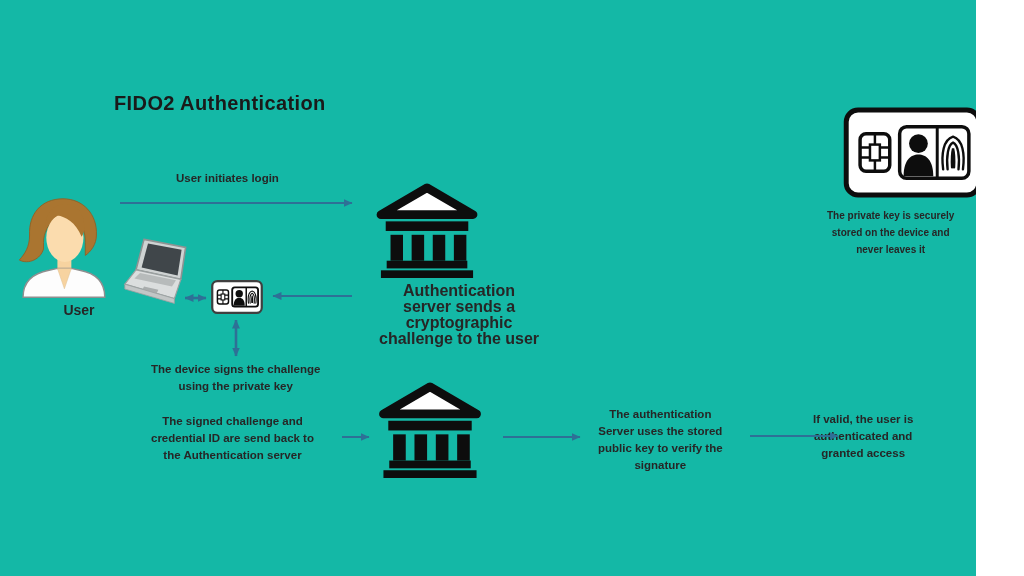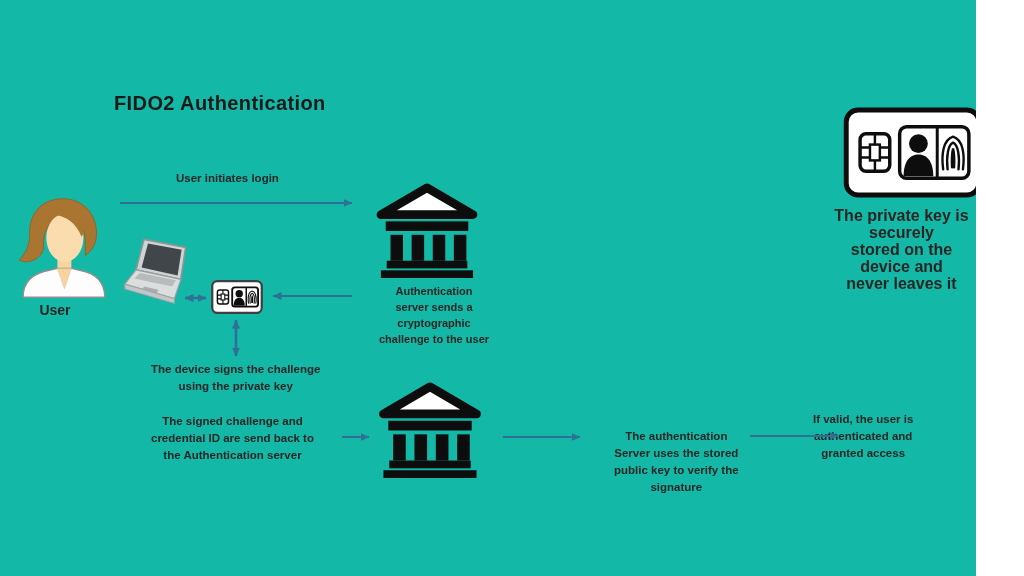--- a/index.html
+++ b/index.html
@@ -2,42 +2,42 @@
 <html style="--arrow: #2e7096; --text: #262626; --title: #1a1a1a;"><head>
 <meta charset="utf-8">
 <style>
   * { margin:0; padding:0; box-sizing:border-box; }
   html,body { background:#ffffff; }
   body { font-family:"Liberation Sans", sans-serif; }
   .canvas { position:relative; width:976px; height:576px; background:#14b8a6; overflow:hidden; }
   .abs { position:absolute; }
   .title { font-size:20px; font-weight:700; color:var(--title,#1a1a1a); letter-spacing:.4px; }
   .note { font-weight:700; color:var(--text,#262626); white-space:pre-line; font-size:11.5px; line-height:17px;text-align:center; }
-  .note.small { font-size:11px; line-height:16px; }
+  .note.small { font-size:16px; line-height:16px; }
   .actor-label { font-weight:700; color:var(--text,#262626); font-size:14px; text-align:center; }
   .arrows { position:absolute; left:0; top:0; pointer-events:none; }
   .arrow-line { stroke:var(--arrow,#2e7096); fill:none; }
   .arrow-head { fill:var(--arrow,#2e7096); }
 </style>
 </head>
 <body>
 
 <div class="canvas">
 
   <div class="abs title" style="left:114px; top:92px;">FIDO2 Authentication</div>
 
   <svg class="abs" style="left:16px; top:196px;" width="94" height="104" viewBox="0 0 100 112">
     <path d="M50 3 C26 3 13 20 14 42 C14 55 9 62 3 69 C13 74 26 68 29 57 L29 50 C29 40 34 30 42 25 L64 25 C72 32 74 40 74 50 L74 64 C80 60 86 52 86 42 C87 20 72 3 50 3 Z" fill="#aa7530" stroke="#8f6226" stroke-width="1"></path>
     <rect x="44" y="60" width="15" height="22" fill="#f7d3a0"></rect>
     <ellipse cx="52" cy="45" rx="20" ry="26" fill="#fbdcae"></ellipse>
     <path d="M31 36 C31 18 40 9 52 9 C65 9 73 19 73 34 C73 38 72 41 70 44 C64 28 52 22 44 21 C37 25 33 30 31 36 Z" fill="#aa7530"></path>
     <path d="M7 109 C7 91 19 83 35 80 L44 78 L59 78 L68 80 C84 83 95 91 95 109 Z" fill="#fdfdfd" stroke="#8f8f8f" stroke-width="1.5"></path>
     <path d="M44 78 L59 78 L51.5 100 Z" fill="#f7d3a0" stroke="#dcbd90" stroke-width="0.5"></path>
   </svg>
-  <div class="abs actor-label" style="left:8px; top:302px; width:94px;">User</div>
+  <div class="abs actor-label" style="left:32px; top:302px; width:94px;">User</div>
 
   <div class="abs note" style="left:176px; top:170px;">User initiates login</div>
 
   <svg class="abs" style="left:120px; top:232px;" width="80" height="82" viewBox="0 0 100 92">
     <polygon points="30,4 82,14 76,54 20,42" fill="#cfd3d3" stroke="#8e9393" stroke-width="2"></polygon>
     <polygon points="35,9 77,17 72,49 27,39" fill="#40464a"></polygon>
     <polygon points="20,42 76,54 68,78 6,60" fill="#dbdede" stroke="#9aa0a0" stroke-width="1.5"></polygon>
     <polygon points="25,46 70,55 65,63 18,53" fill="#b7bbbb"></polygon>
     <polygon points="30,63 48,67 44,75 26,70" fill="#a9adad"></polygon>
     <polygon points="6,60 68,78 68,84 6,66" fill="#c2c6c6" stroke="#9aa0a0" stroke-width="1"></polygon>
@@ -88,21 +88,21 @@
     <polygon points="55,6 103,34 7,34" fill="#ffffff" stroke="#0d0d0d" stroke-width="9" stroke-linejoin="round"></polygon>
     <rect x="12" y="41" width="86" height="10" fill="#0d0d0d"></rect>
     <rect x="17" y="55" width="13" height="27" fill="#0d0d0d"></rect>
     <rect x="39" y="55" width="13" height="27" fill="#0d0d0d"></rect>
     <rect x="61" y="55" width="13" height="27" fill="#0d0d0d"></rect>
     <rect x="83" y="55" width="13" height="27" fill="#0d0d0d"></rect>
     <rect x="13" y="82" width="84" height="8" fill="#0d0d0d"></rect>
     <rect x="7" y="92" width="96" height="8" fill="#0d0d0d"></rect>
   </svg>
 
-  <div class="abs note" style="left:614px; top:406px;margin-top:22px;">The authentication
+  <div class="abs note" style="left:598px; top:406px;">The authentication
 Server uses the stored
 public key to verify the
 signature</div>
   <div class="abs note" style="left:813px; top:411px;">If valid, the user is
 authenticated and
 granted access</div>
 
   <svg class="abs" style="left:843px; top:107px;" width="139" height="91" viewBox="0 0 140 92">
     <rect x="3" y="3" width="134" height="86" rx="12" fill="#ffffff" stroke="#0d0d0d" stroke-width="5"></rect>
     <g stroke="#0d0d0d" fill="none">
@@ -115,21 +115,21 @@
     <g fill="#0d0d0d">
       <circle cx="76" cy="37" r="9.5"></circle>
       <path d="M61 70 C61 54 68 48 76 48 C84 48 91 54 91 70 Z"></path>
     </g>
     <g fill="none" stroke="#0d0d0d" stroke-width="2.4" stroke-linecap="round">
       <path d="M101 63 C99 48 101 33 111 30 C121 33 123 48 121 63"></path>
       <path d="M105.5 63 C104 50 106 38 111 36 C116 38 118 50 116.5 63"></path>
       <path d="M110 61 C109.5 52 110 46 111 42 C112 46 112.5 52 112 61"></path>
     </g>
   </svg>
-  <div class="abs note" style="left:827px; top:207px; font-size:16px;">The private key is securely
+  <div class="abs note" style="left:827px; top:207px; font-size:10px;">The private key is securely
 stored on the device and
 never leaves it</div>
 
   <svg class="arrows" width="1024" height="576" viewBox="0 0 1024 576">
     <defs>
       <marker id="headE" markerUnits="userSpaceOnUse" markerWidth="11" markerHeight="9" refX="8.5" refY="4" orient="auto">
         <path class="arrow-head" d="M0 0 L9 4 L0 8 Z"></path>
       </marker>
       <marker id="headS" markerUnits="userSpaceOnUse" markerWidth="11" markerHeight="9" refX="0.5" refY="4" orient="auto">
         <path class="arrow-head" d="M9 0 L0 4 L9 8 Z"></path>

